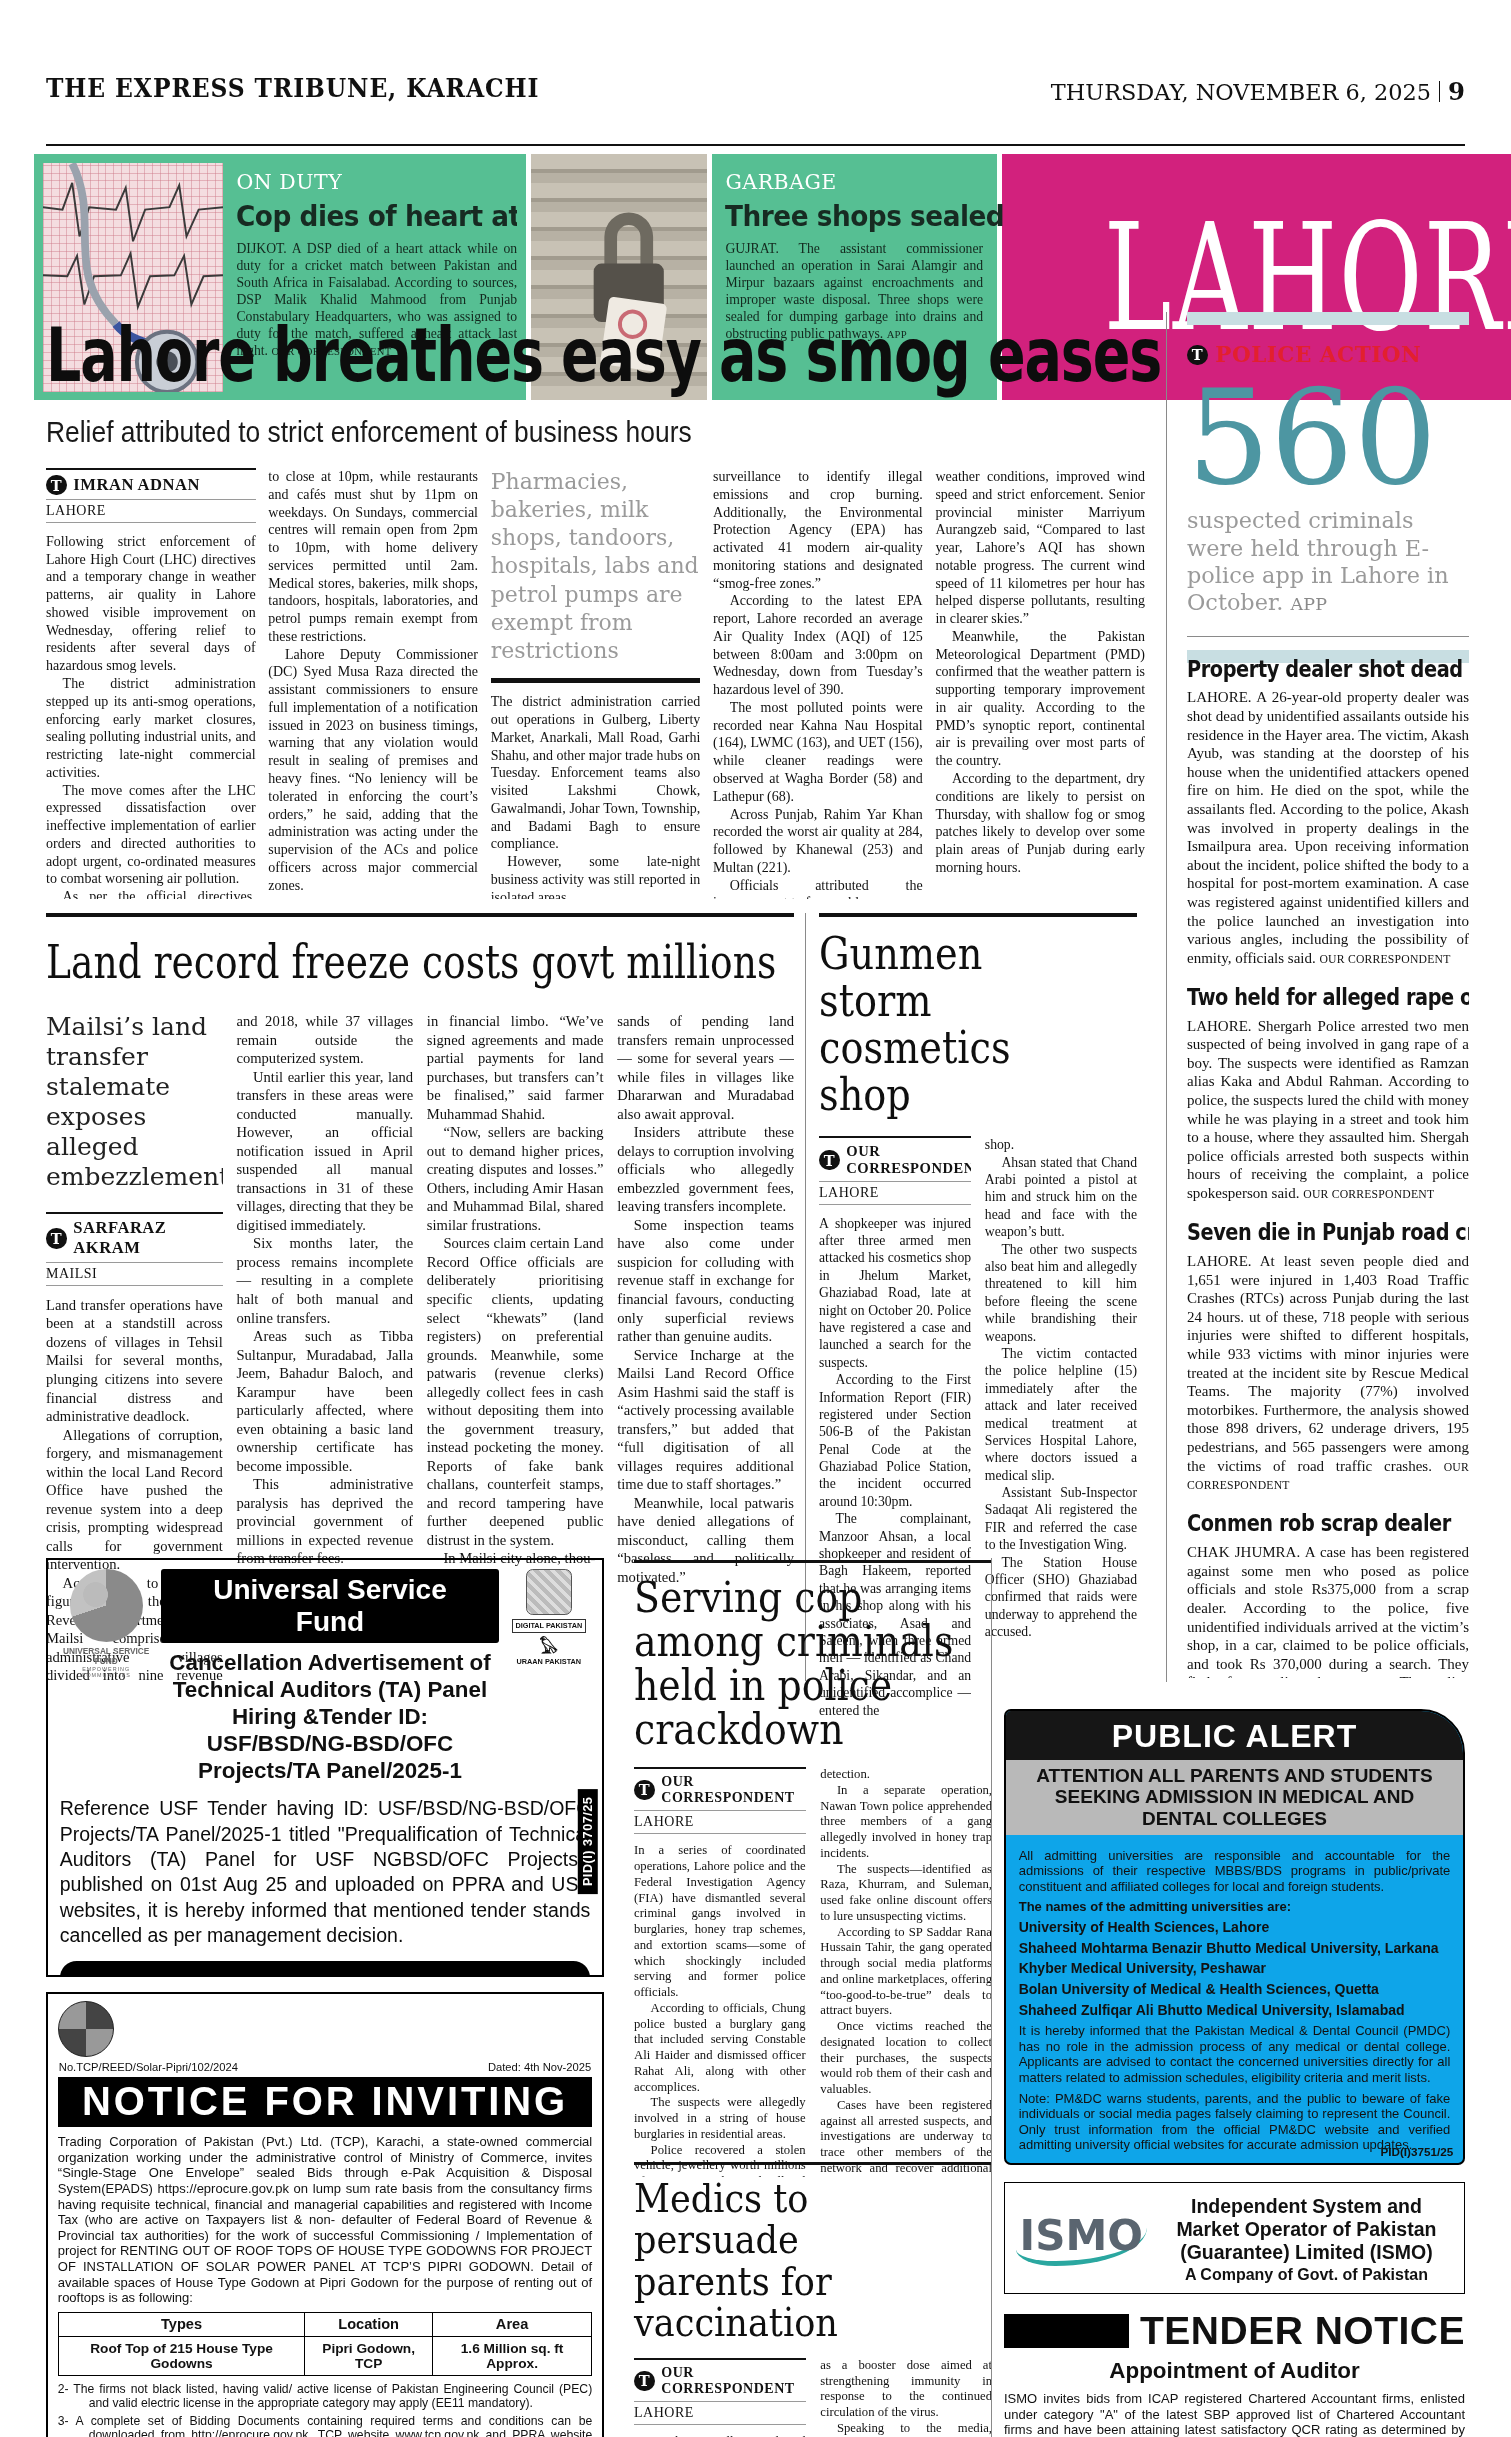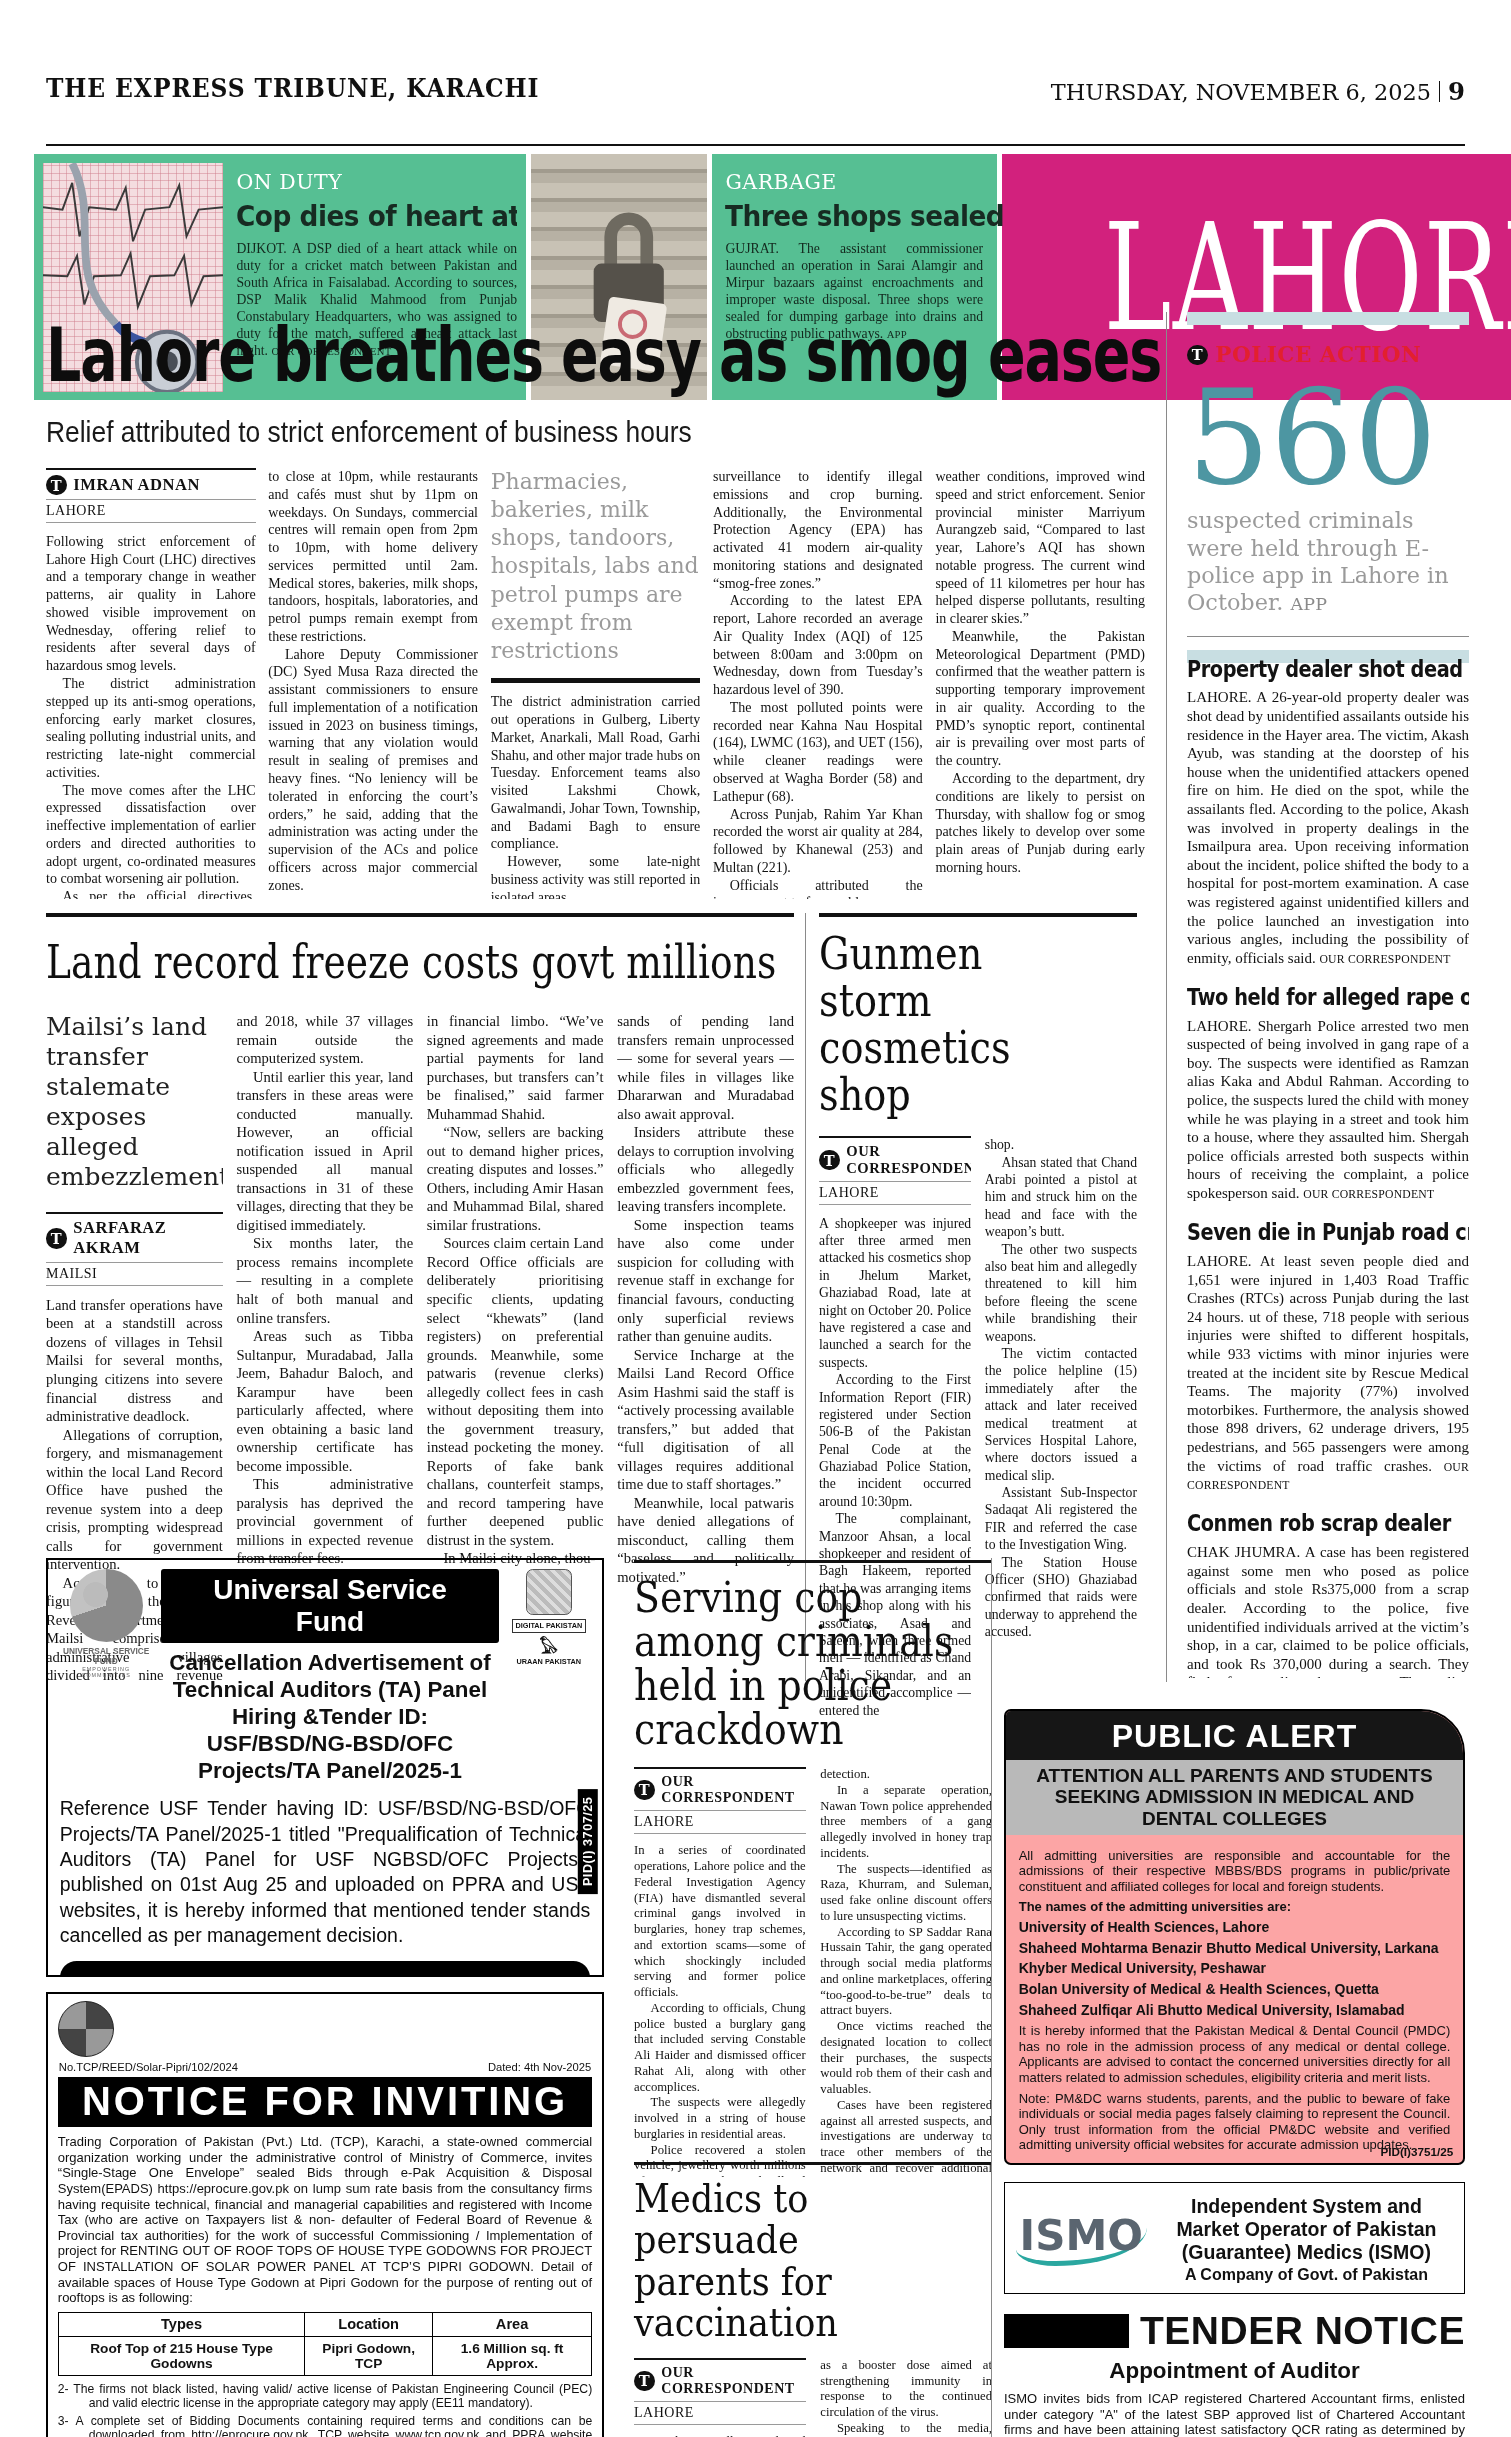--- a/index.html
+++ b/index.html
@@ -121,21 +121,21 @@
   .tcp-intro{font-size:13px;line-height:1.2;text-align:justify;margin-top:6.8px;}
   .tcp table{width:100%;border-collapse:collapse;margin-top:5.9px;}
   .tcp th,.tcp td{border:1.5px solid #000;text-align:center;padding:3.9px 2.9px;font-weight:bold;}
   .tcp th{font-size:14.6px;font-weight:bold;}
   .tcp td{font-size:13.7px;}
   .tcp-items{margin-top:5.9px;}
   .tcp-items p{font-size:12.2px;line-height:1.16;text-align:justify;padding-left:31px;text-indent:-31px;margin-bottom:3.9px;}
 
   
   .palert{border:2px solid #000;border-radius:6.8px 44px 6.8px 6.8px;overflow:hidden;
-          font-family:"Liberation Sans",sans-serif;background:#fca5a5;}
+          font-family:"Liberation Sans",sans-serif;background:#0ea5e9;}
   .pa-head{background:#161616;color:#fff;font-weight:bold;font-size:32px;text-align:center;
            padding:6.8px 0 4.9px;letter-spacing:1px;}
   .pa-sub{background:#b9b9b9;color:#111;font-weight:bold;font-size:19px;line-height:1.15;
           text-align:center;padding:4.9px 9.8px;}
   .pa-body{padding:7.8px 12.7px 4.9px;font-size:13px;line-height:1.2;text-align:justify;}
   .pa-body .lbl{font-weight:bold;margin-top:4.9px;}
   .pa-unis p{font-weight:bold;font-size:14px;margin:3.9px 0;text-align:left;}
   .pa-p{margin-top:4.9px;}
   .pa-pid{position:absolute;bottom:4.9px;right:9.8px;font-weight:bold;font-size:11.7px;
           font-family:"Liberation Sans",sans-serif;}
@@ -491,21 +491,21 @@
 
       </div>
 
       <div class="pa-pid">PID(I)3751/25</div>
     </div>
   </div>
 
   <div class="abs ismo-h" style="left:1004px;top:2182px;width:461px;height:112px;box-sizing:border-box;">
     <div class="ismo-logo">ISMO</div>
     <div class="ismo-co">
-        <p>Independent System and Market Operator of Pakistan (Guarantee) Medics (ISMO)</p>
+        <p>Independent System and Market Operator of Pakistan (Guarantee) Limited (ISMO)</p>
         <p>A Company of Govt. of Pakistan</p>
       </div>
   </div>
 
   <div class="abs ismo-t" style="left:1004px;top:2309px;width:461px;height:344px;">
     <div class="ismo-trow">
       <div class="bar"></div>
       <div class="tt">TENDER NOTICE</div>
     </div>
     <div class="ismo-sub">Appointment of Auditor</div>

